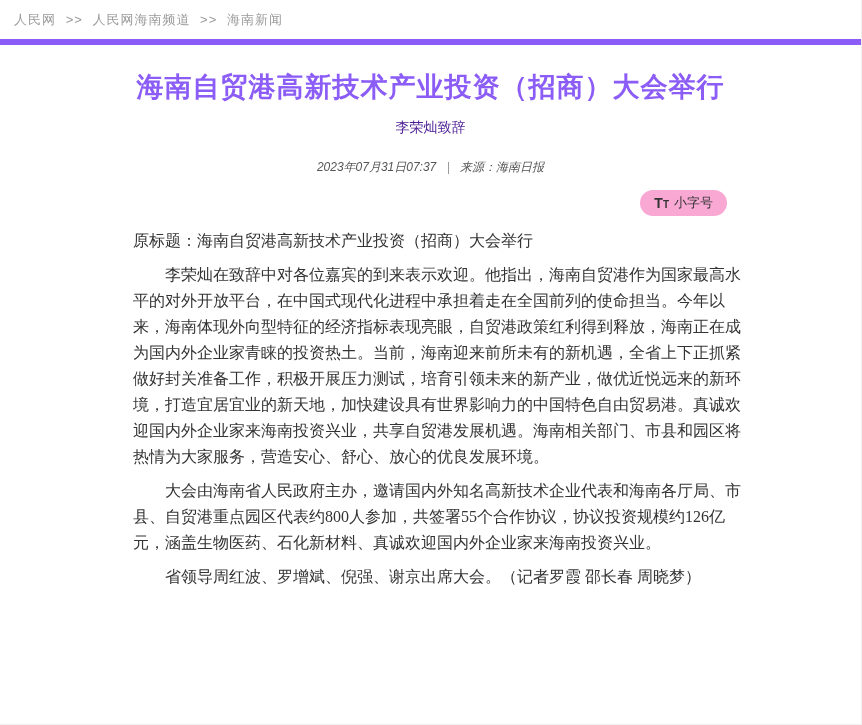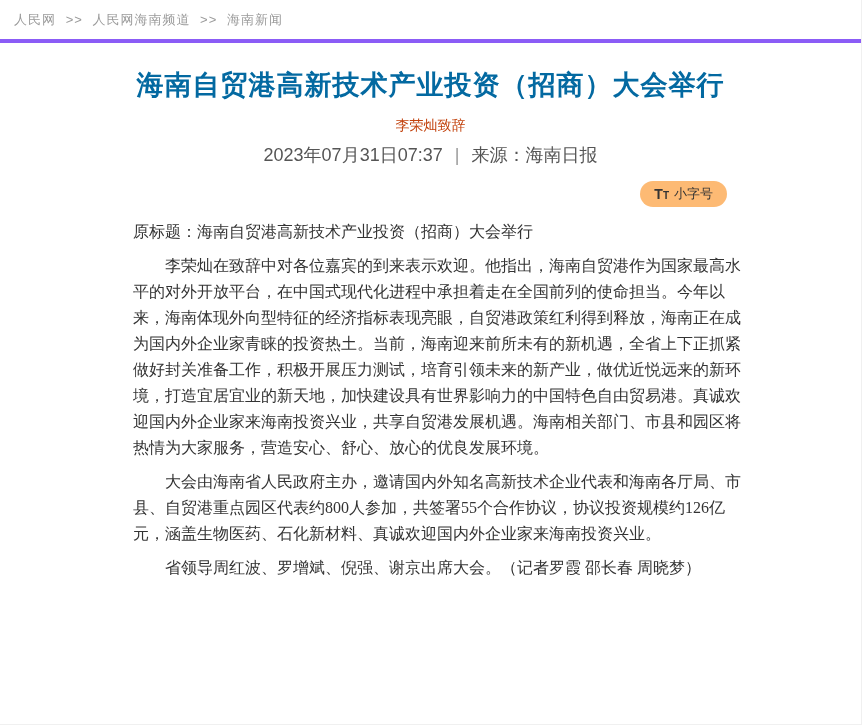--- a/index.html
+++ b/index.html
@@ -8,61 +8,62 @@
     height:725px;
     font-family:"Liberation Sans","DejaVu Sans",sans-serif;
     color:#333;
     overflow:hidden;
     border-right:1px solid #f0f0f0;
     border-bottom:1px solid #f0f0f0;
   }
   
   .crumb-bar {
     padding:11px 14px 10px 14px;
-    border-bottom:4px solid #8b5cf6;
+    border-bottom:6px solid #8b5cf6;
     font-size:13px;
     color:#9a9a9a;
     letter-spacing:1px;
   }
   .crumb-bar a { color:#9a9a9a; text-decoration:none; cursor:pointer; }
   .crumb-sep { margin:0 5px; color:#9a9a9a; }
   
   .art-header { text-align:center; }
   .art-title {
     margin-top:24px;
     font-size:27px;
     font-weight:600;
-    color:#0369a1;
+    color:#8b5cf6;
     letter-spacing:1px;
   }
   .art-subtitle {
     margin-top:14px;
     font-size:14px;
-    color:#c2410c;
+    color:#4c1d95;
   }
   .art-meta {
-    margin-top:8px;
-    font-size:18px;
+    margin-top:22px;
+    font-size:12px;
     color:#555;
+    font-style:italic;
   }
   .art-meta .meta-sep { margin:0 7px; color:#999; }
   .art-meta a { color:#555; text-decoration:none; cursor:pointer; }
   
   .toolbar {
     width:615px;
     margin:14px 0 0 133px;
     display:flex;
     justify-content:flex-end;
   }
   .fontsize-btn {
     display:inline-flex;
     align-items:center;
     margin-right:21px;
     padding:4px 14px;
-    background:#fdba74;
+    background:#f9a8d4;
     border:none;
     border-radius:14px;
     font-size:13px;
     color:#333;
     cursor:pointer;
     font-family:inherit;
   }
   .tt-icon { margin-right:5px; color:#333; }
   .tt-big { font-size:14px; font-weight:600; }
   .tt-small { font-size:10px; font-weight:600; }

